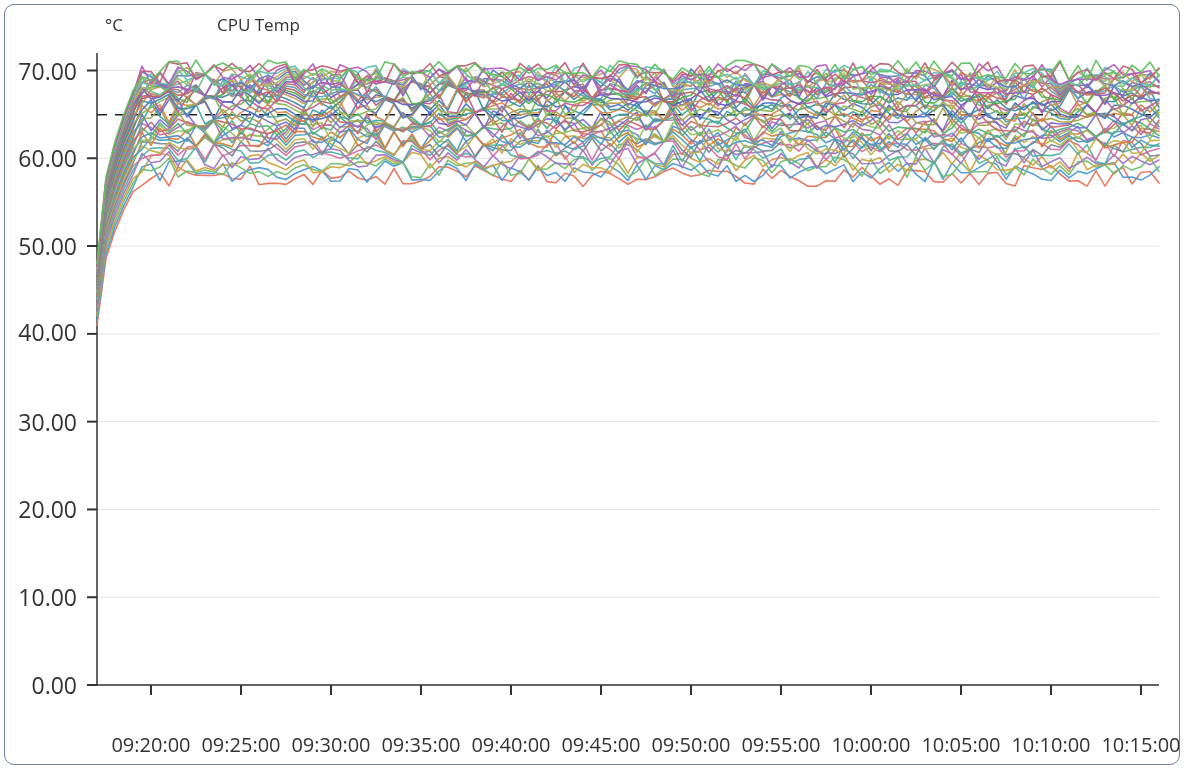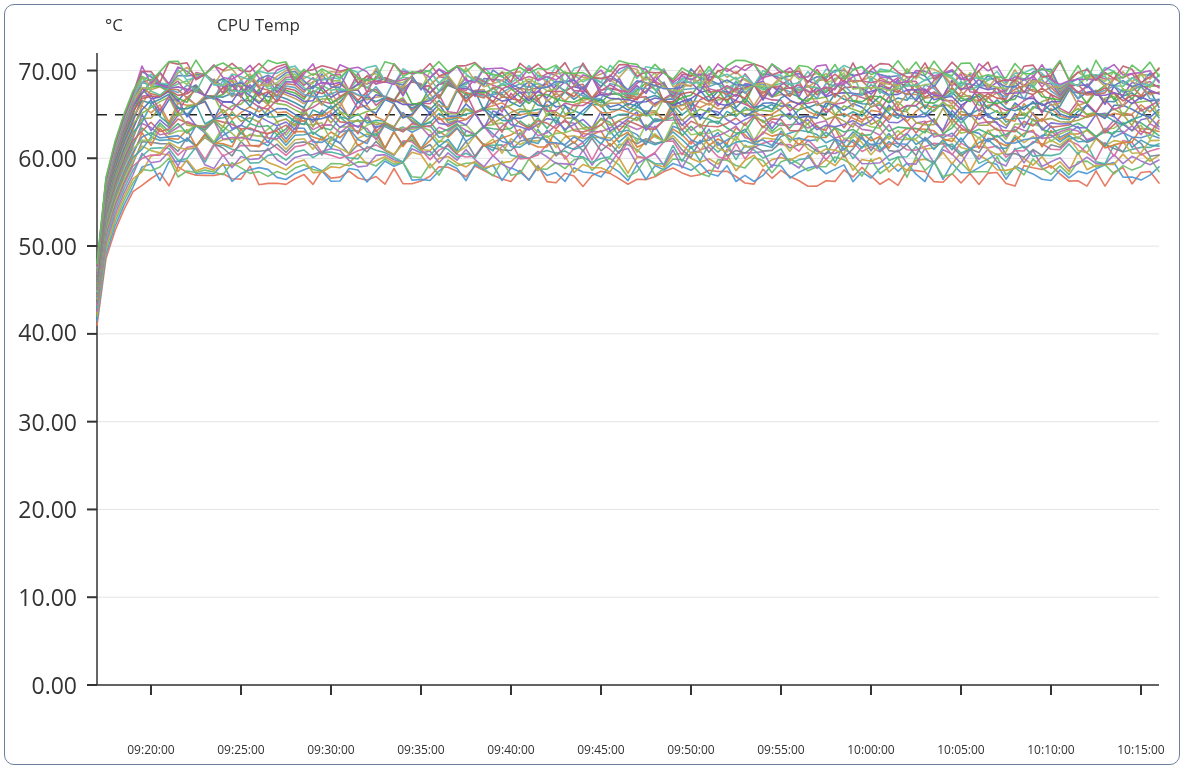--- a/index.html
+++ b/index.html
@@ -47,21 +47,21 @@
     transform: translateY(-50%);
     font-size: 23px;
     color: #333;
     text-align: right;
     width: 70px;
   }
   .xtick-label {
     position: absolute;
     bottom: 6px;
     transform: translateX(-50%);
-    font-size: 12px;
+    font-size: 20px;
     color: #333;
     white-space: nowrap;
   }
 </style>
 </head>
 <body>
 
 <div class="panel">
 
   <div class="header">

